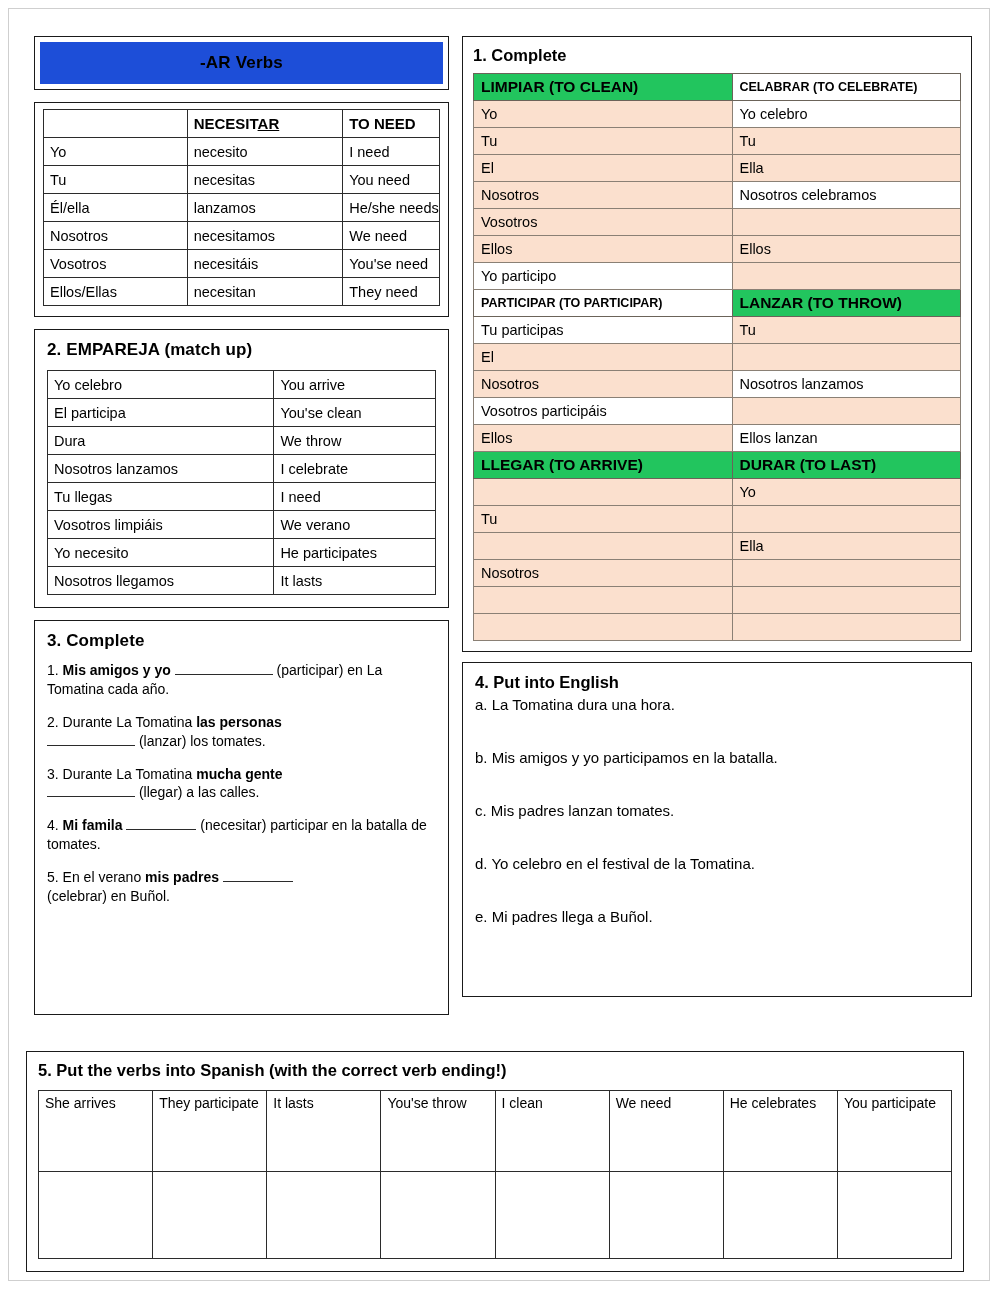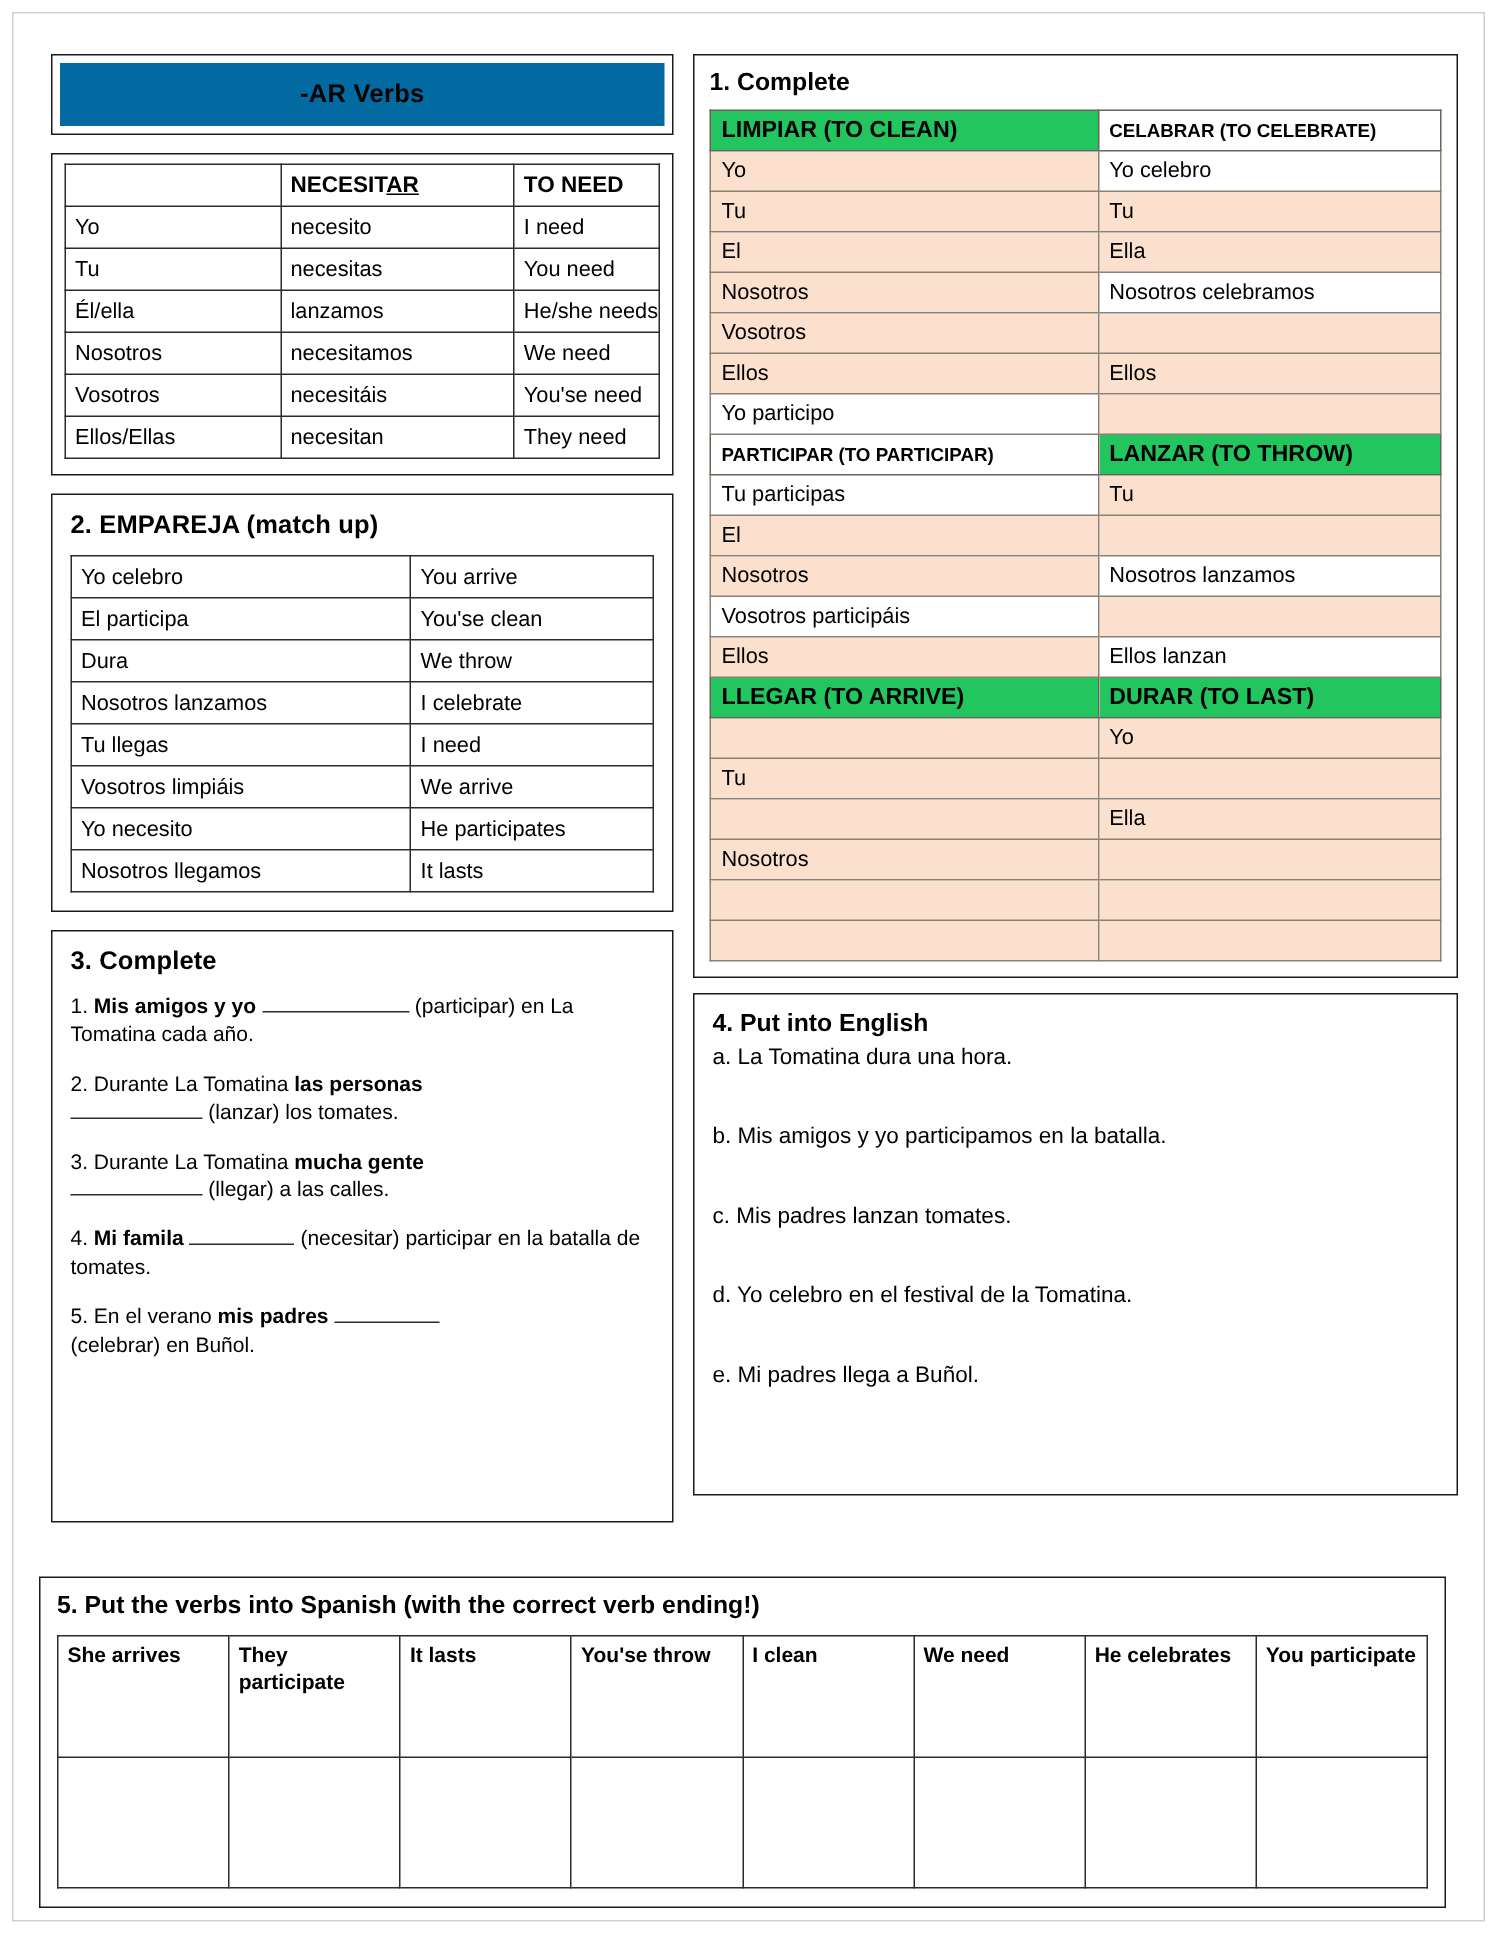--- a/index.html
+++ b/index.html
@@ -51,21 +51,21 @@
     top: 0;
     width: 510px;
   }
 
   
   .title-panel {
     height: 54px;
     padding: 5px;
   }
   .title-inner {
-    background: #0369a1;
+    background: #1d4ed8;
     height: 100%;
     display: flex;
     align-items: center;
     justify-content: center;
   }
   .title-text {
     font-weight: bold;
     font-size: 17px;
     letter-spacing: .2px;
   }
@@ -194,21 +194,20 @@
     left: 25px;
     top: 1050px;
     width: 938px;
     padding: 9px 11px 12px 11px;
   }
   table.sp {
     border-collapse: collapse;
     width: 100%;
     table-layout: fixed;
     margin-top: 10px;
-    font-weight: bold;
   }
   table.sp td {
     border: 1px solid #2b2b2b;
     font-size: 14px;
     padding: 4px 6px;
     vertical-align: top;
     line-height: 1.25;
   }
   table.sp td.hdr { height: 72px; }
   table.sp td.ans { height: 78px; }
@@ -290,21 +289,21 @@
             <tr>
               <td class="c1">Nosotros lanzamos</td>
               <td>I celebrate</td>
             </tr>
             <tr>
               <td class="c1">Tu llegas</td>
               <td>I need</td>
             </tr>
             <tr>
               <td class="c1">Vosotros limpiáis</td>
-              <td>We arrive</td>
+              <td>We verano</td>
             </tr>
             <tr>
               <td class="c1">Yo necesito</td>
               <td>He participates</td>
             </tr>
             <tr>
               <td class="c1">Nosotros llegamos</td>
               <td>It lasts</td>
             </tr>
           </tbody>

